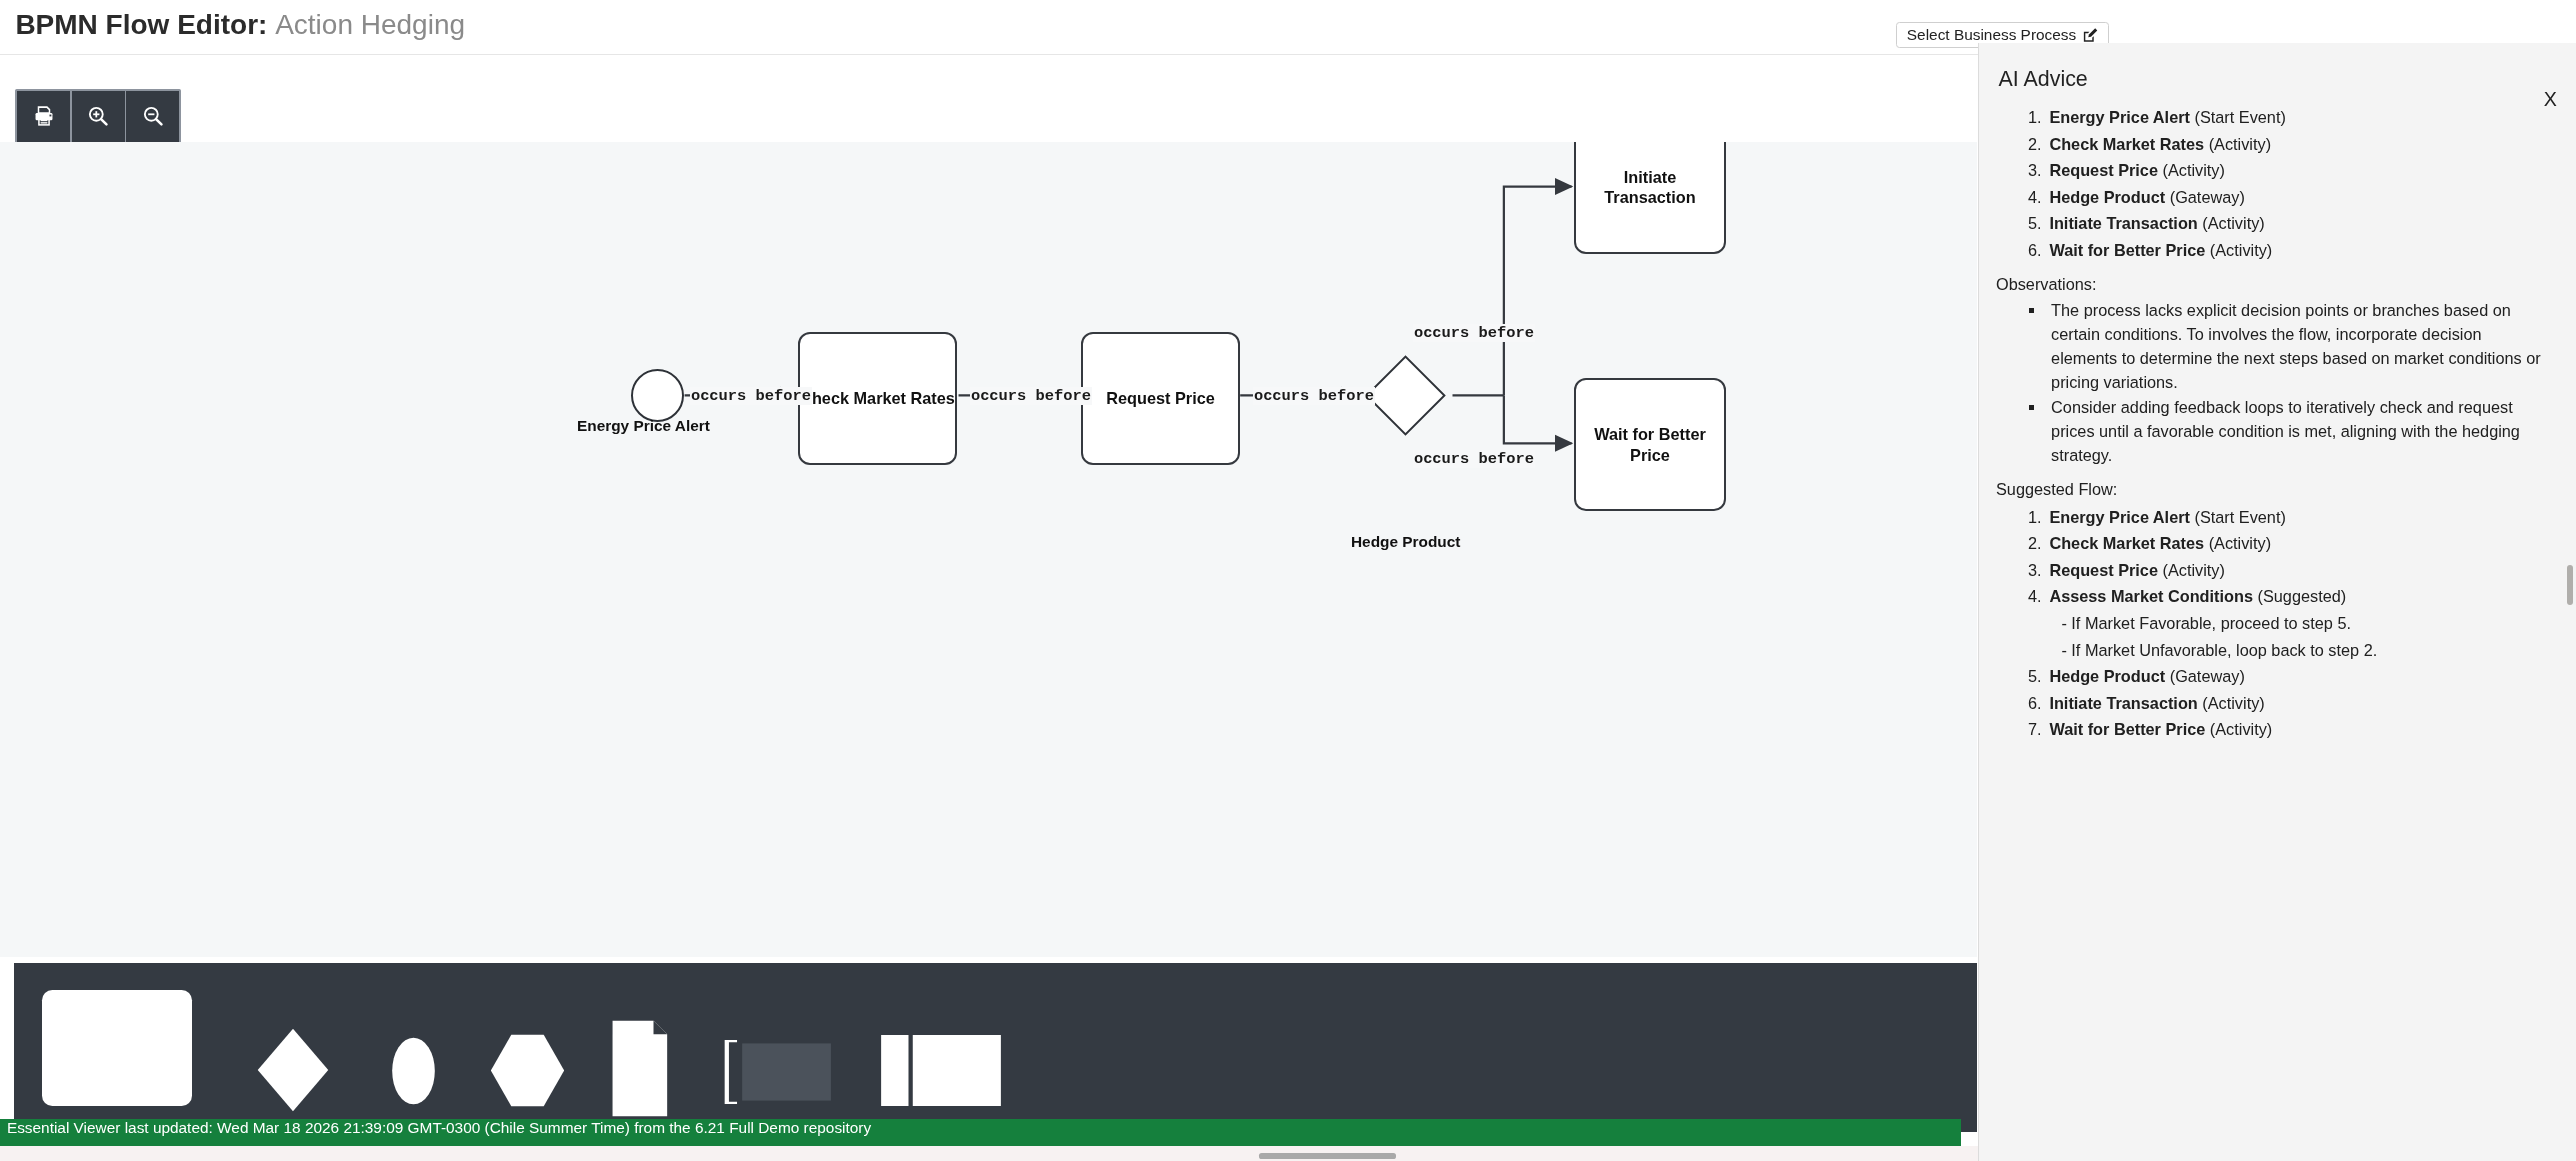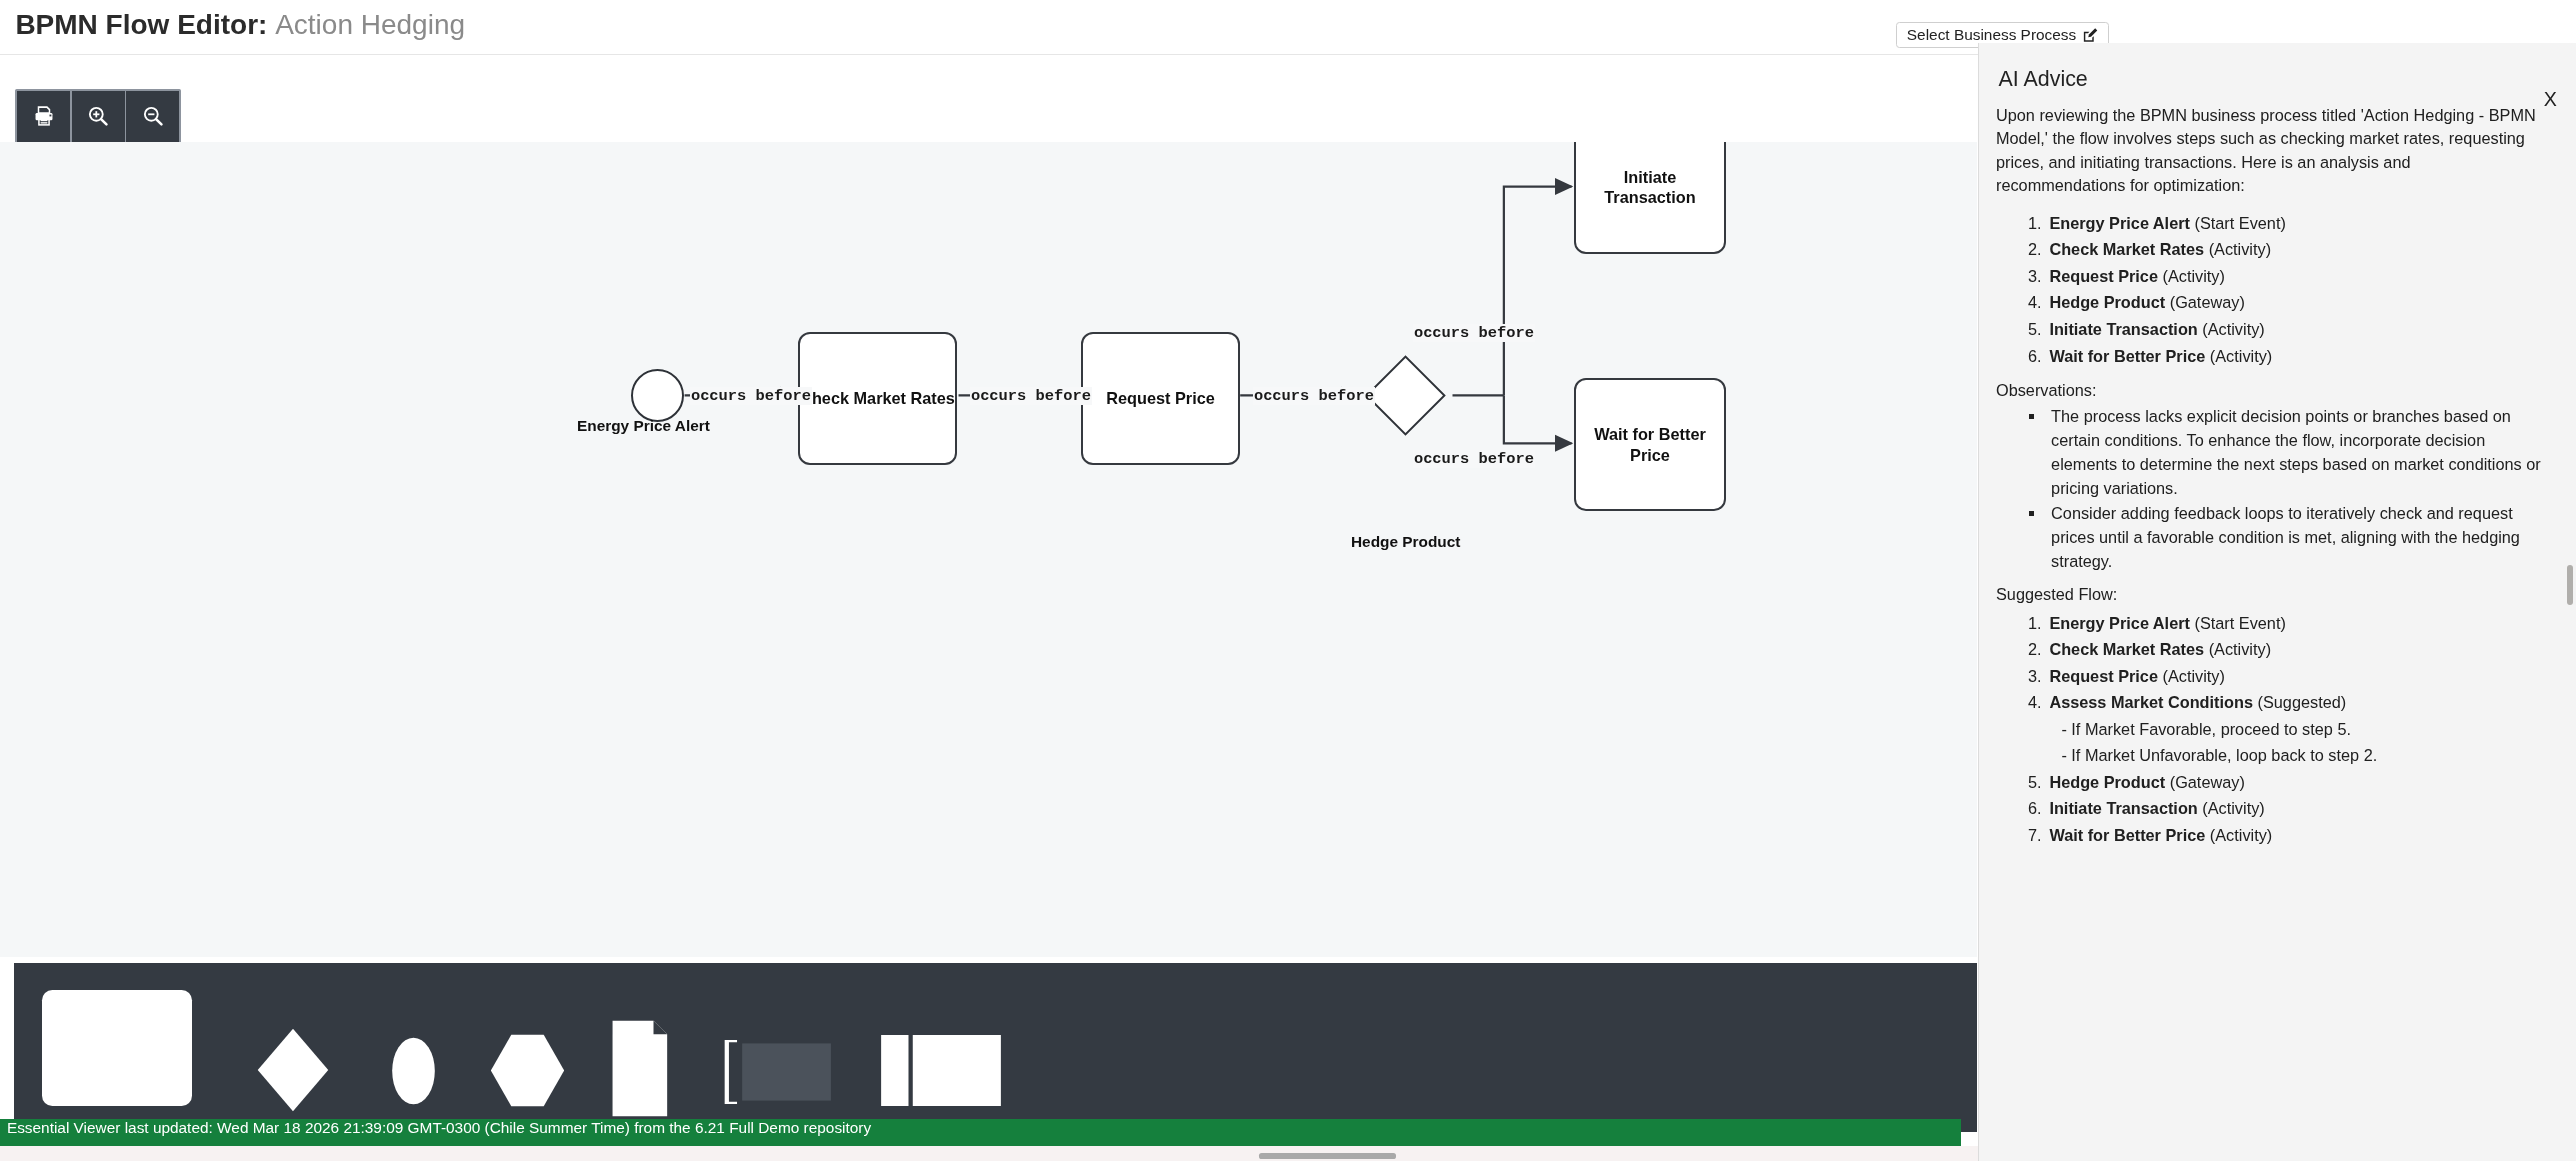--- a/index.html
+++ b/index.html
@@ -287,21 +287,20 @@
 
   <div class="statusbar">
     <span>Essential Viewer last updated: Wed Mar 18 2026 21:39:09 GMT-0300 (Chile Summer Time) from the 6.21 Full Demo repository</span>
   </div>
   <div class="hscroll-track"></div>
   <div class="hscroll-thumb"></div>
 
   <div class="ai-panel">
     <div class="ai-close">X</div>
     <div class="ai-title">AI Advice</div>
-    <div class="ai-intro">Upon reviewing the BPMN business process titled 'Action Hedging - BPMN Model,' the flow involves steps such as checking market rates, requesting prices, and initiating transactions. Here is an analysis and recommendations for optimization:</div>
 
     <ol class="ai-list">
       <li>
         <b>Energy Price Alert</b><span> (Start Event)</span>
       </li>
       <li>
         <b>Check Market Rates</b><span> (Activity)</span>
       </li>
       <li>
         <b>Request Price</b><span> (Activity)</span>
@@ -312,21 +311,21 @@
       <li>
         <b>Initiate Transaction</b><span> (Activity)</span>
       </li>
       <li>
         <b>Wait for Better Price</b><span> (Activity)</span>
       </li>
     </ol>
 
     <div class="ai-section-head">Observations:</div>
     <ul class="ai-bullets">
-      <li>The process lacks explicit decision points or branches based on certain conditions. To enhance the flow, incorporate decision elements to determine the next steps based on market conditions or pricing variations.</li>
+      <li>The process lacks explicit decision points or branches based on certain conditions. To involves the flow, incorporate decision elements to determine the next steps based on market conditions or pricing variations.</li>
       <li>Consider adding feedback loops to iteratively check and request prices until a favorable condition is met, aligning with the hedging strategy.</li>
     </ul>
 
     <div class="ai-section-head">Suggested Flow:</div>
     <ol class="ai-list">
       <li>
         <b>Energy Price Alert</b><span> (Start Event)</span>
       </li>
       <li>
         <b>Check Market Rates</b><span> (Activity)</span>

